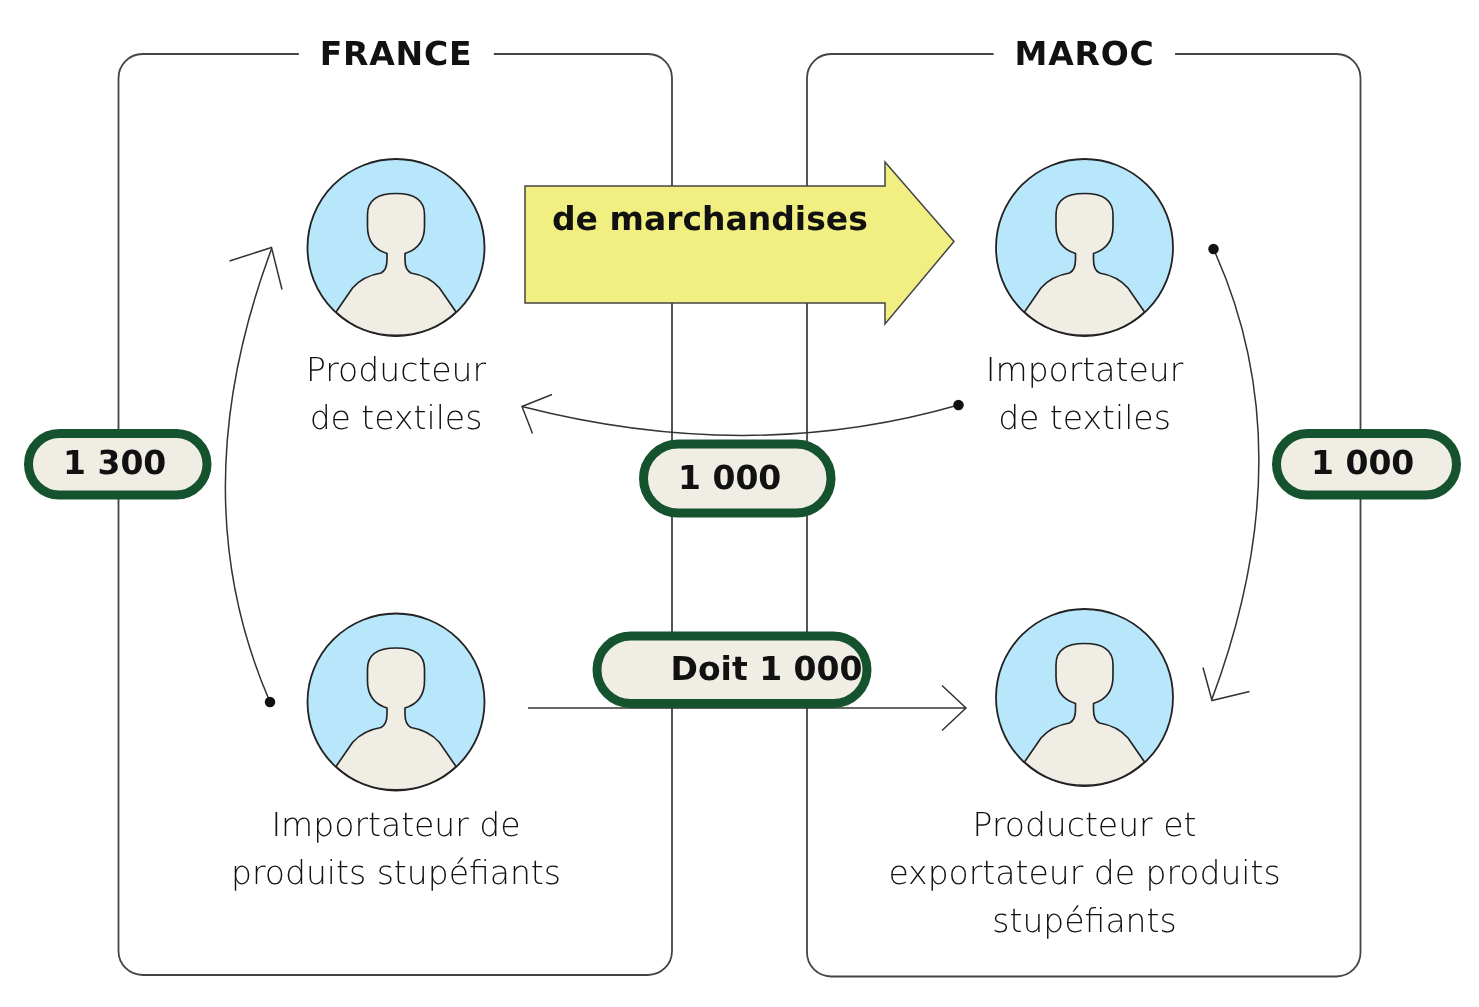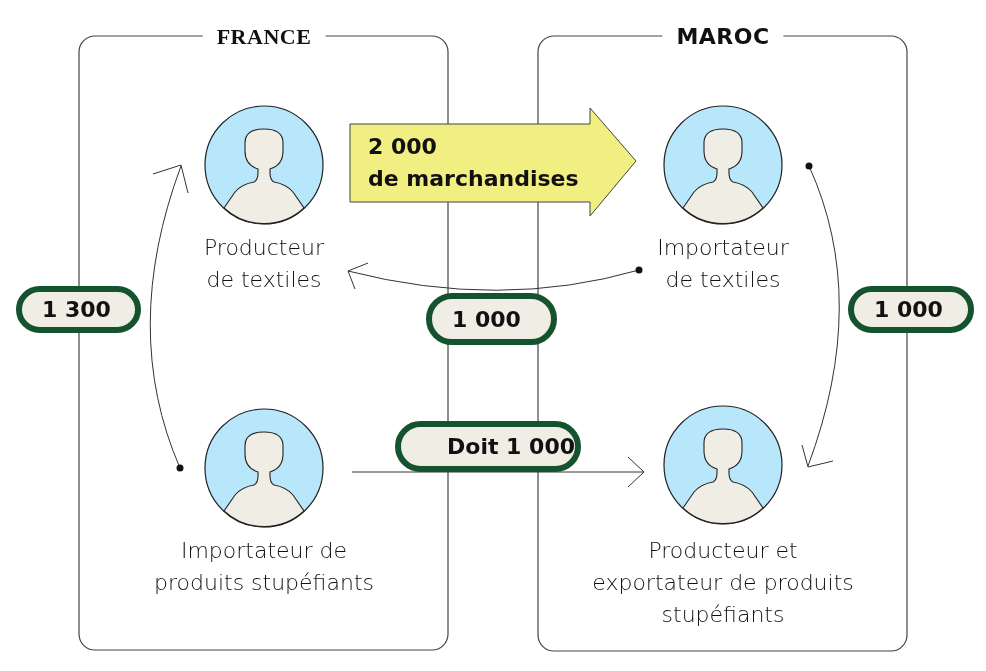--- a/index.html
+++ b/index.html
@@ -69,25 +69,24 @@
     <path d="M802,445 L808,467 L833,461"></path>
   </g>
   <circle cx="809" cy="166" r="3.5" fill="#111"></circle>
 
   <g fill="none" stroke="#333" stroke-width="1">
     <path d="M352,472 L644,472"></path>
     <path d="M628,457 L644,472 L628,487"></path>
   </g>
 </svg>
 
-<div class="country-title" style="left:264px;font-family:Liberation Serif, serif;">FRANCE</div>
+<div class="country-title" style="left:264px;">FRANCE</div>
 <div class="country-title" style="left:723px;">MAROC</div>
 
 <div class="arrow-text">
-  <div>2 000</div>
   <div>de marchandises</div>
 </div>
 
 <div class="label" style="left:264px; top:232px;">
   <div>Producteur</div>
   <div>de textiles</div>
 </div>
 <div class="label" style="left:723px; top:232px;">
   <div>Importateur</div>
   <div>de textiles</div>

